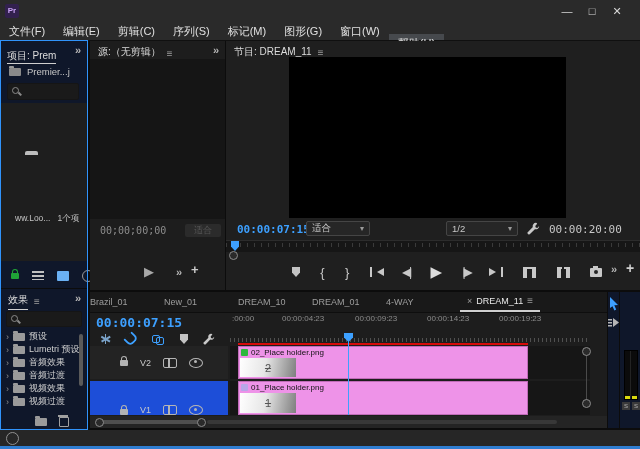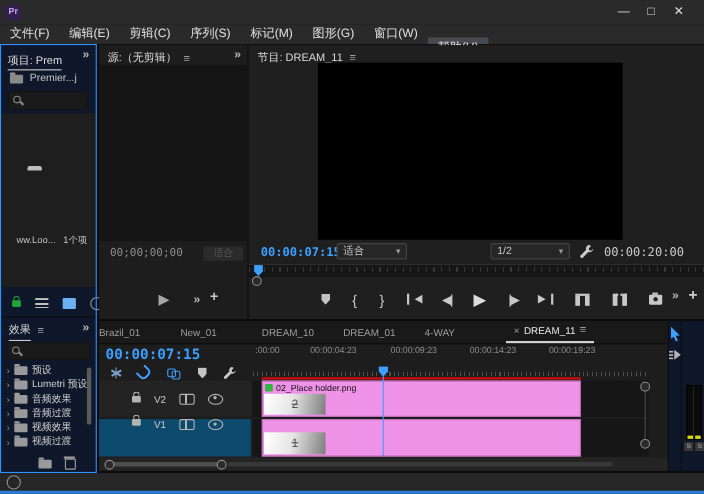--- a/index.html
+++ b/index.html
@@ -299,35 +299,39 @@
 
     <div class="abs" style="left:140px;top:54px;width:360px;height:33px;background:#161616;"></div>
     <div class="abs" style="left:140px;top:89px;width:360px;height:34px;background:#161616;"></div>
 
     <div class="abs" style="left:0;top:54px;width:138px;height:33px;background:#232323;display:flex;align-items:center;gap:12px;padding-left:30px;box-sizing:border-box;">
       <span class="lock grayl"></span>
       <span style="font-size:9px;color:#c8c8c8;">V2</span>
       <span class="film"></span>
       <span class="eye"></span>
     </div>
-    <div class="abs" style="left:0;top:89px;width:138px;height:34px;background:#0c4a6e;display:flex;align-items:flex-start;gap:12px;padding-left:30px;box-sizing:border-box;">
+    <div class="abs" style="left:0;top:89px;width:138px;height:34px;background:#1d4ed8;display:flex;align-items:flex-end;gap:12px;padding-left:30px;box-sizing:border-box;">
       <span class="lock grayl"></span>
       <span style="font-size:9px;color:#c8c8c8;">V1</span>
       <span class="film"></span>
       <span class="eye"></span>
     </div>
 
     <div class="clip" style="left:148px;top:54px;width:290px;height:33px;">
       <div class="clip-label">
         <span class="fxbadge" style="background:#2db83d;"></span>
         <span>02_Place holder.png</span>
       </div>
       <div class="thumb">2</div>
     </div>
     <div class="clip" style="left:148px;top:89px;width:290px;height:34px;">
+      <div class="clip-label">
+        <span class="fxbadge" style="background:#b8a6e8;"></span>
+        <span>01_Place holder.png</span>
+      </div>
       <div class="thumb">1</div>
     </div>
 
     <div class="abs" style="left:254px;top:41px;width:9px;height:9px;background:#3da0ff;clip-path:polygon(0 0,100% 0,100% 50%,50% 100%,0 50%);"></div>
     <div class="abs" style="left:258px;top:48px;width:1px;height:75px;background:#3da0ff;"></div>
 
     <div class="abs" style="left:496px;top:58px;width:1px;height:55px;background:#4a4a4a;"></div>
     <div class="abs scircle" style="left:492px;top:55px;"></div>
     <div class="abs scircle" style="left:492px;top:107px;"></div>
 

